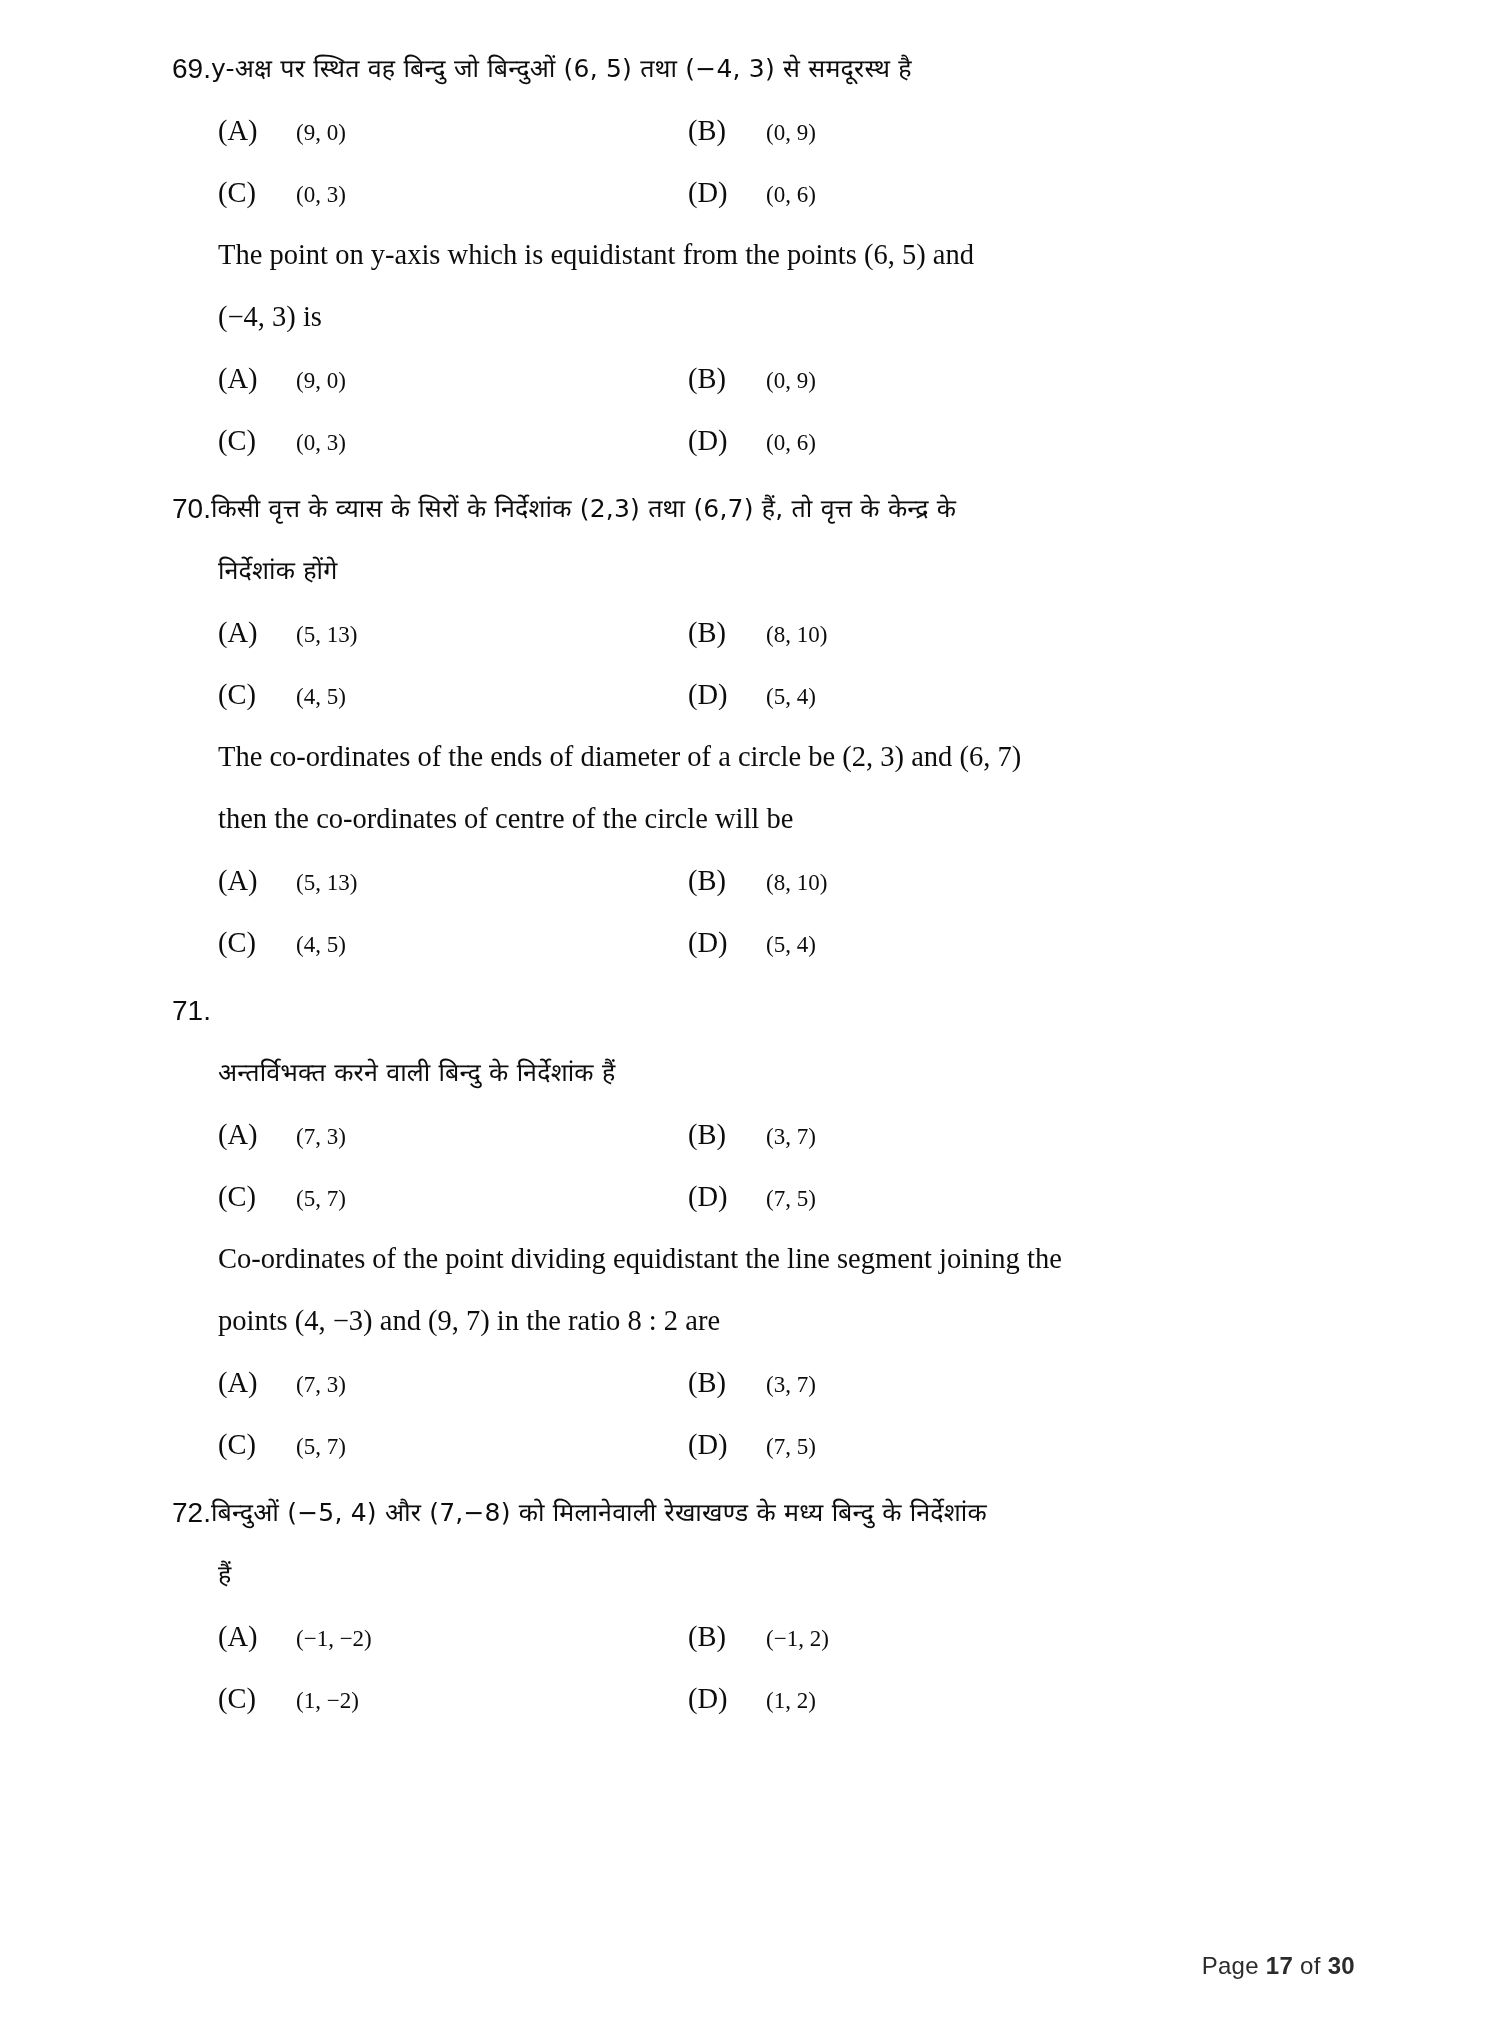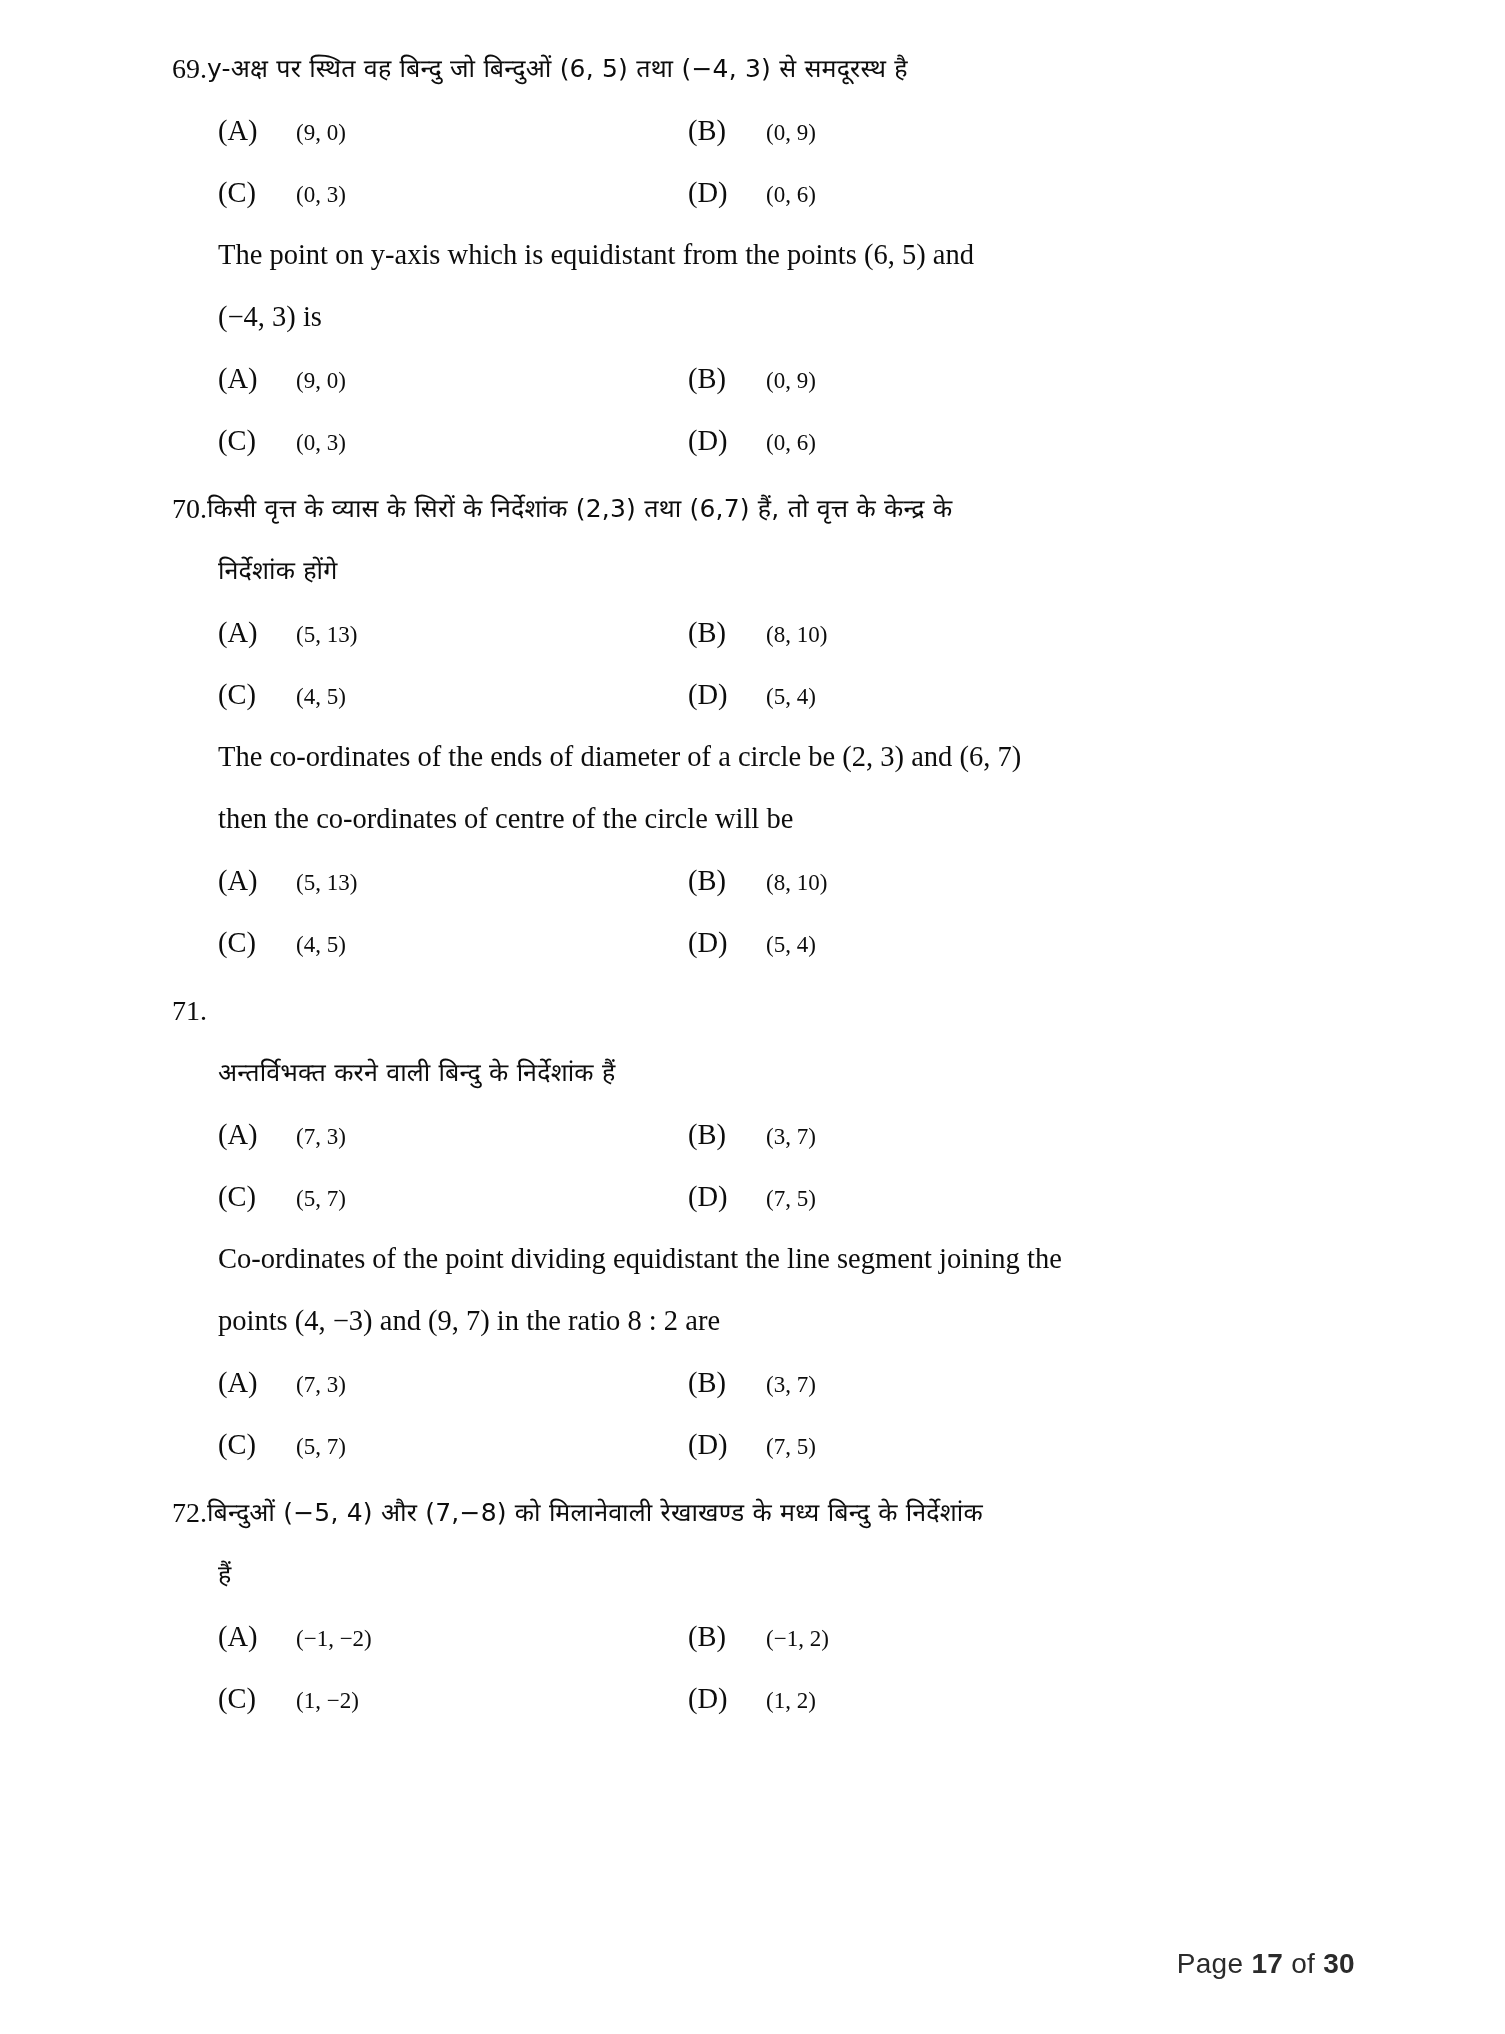--- a/index.html
+++ b/index.html
@@ -29,21 +29,21 @@
     margin-bottom: 6px;
   }
   .q-line {
     display: flex;
     align-items: flex-start;
   }
   .q-num {
     flex: 0 0 auto;
     font-size: 28px;
     line-height: 62px;
-    font-family: Liberation Serif, serif;
+    font-family: Liberation Sans, sans-serif;
     white-space: pre;
   }
   .q-text-hi {
     font-family: "DejaVu Sans", sans-serif;
     font-size: 25px;
     line-height: 62px;
     letter-spacing: 0.2px;
     white-space: pre-wrap;
   }
   .q-text-hi.indent {
@@ -77,21 +77,21 @@
   .opt-val {
     font-size: 23px;
     font-style: normal;
   }
 
   
   .footer {
     position: absolute;
     right: 150px;
     bottom: 54px;
-    font-size: 28px;
+    font-size: 24px;
     font-family: "Liberation Sans", sans-serif;
     color: #2b2b2b;
     letter-spacing: 0.3px;
   }
   .footer b {
     font-weight: bold;
   }
 
   
   .page { -webkit-font-smoothing: antialiased; }

